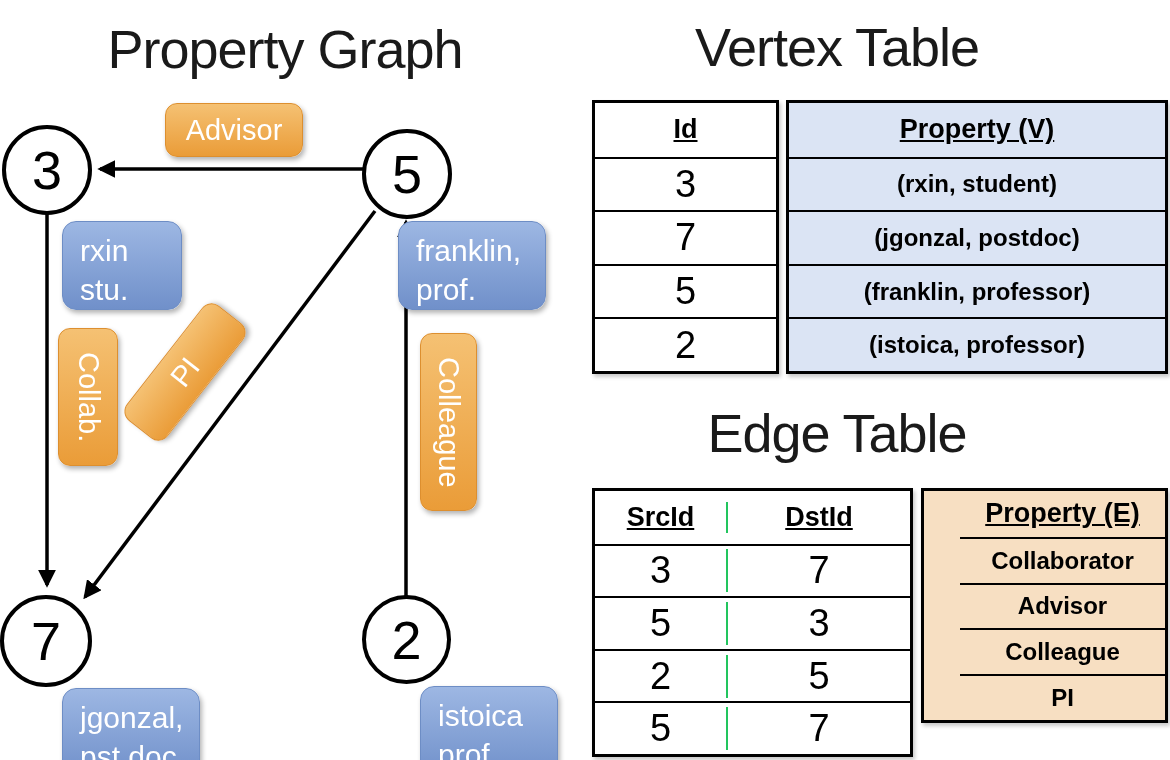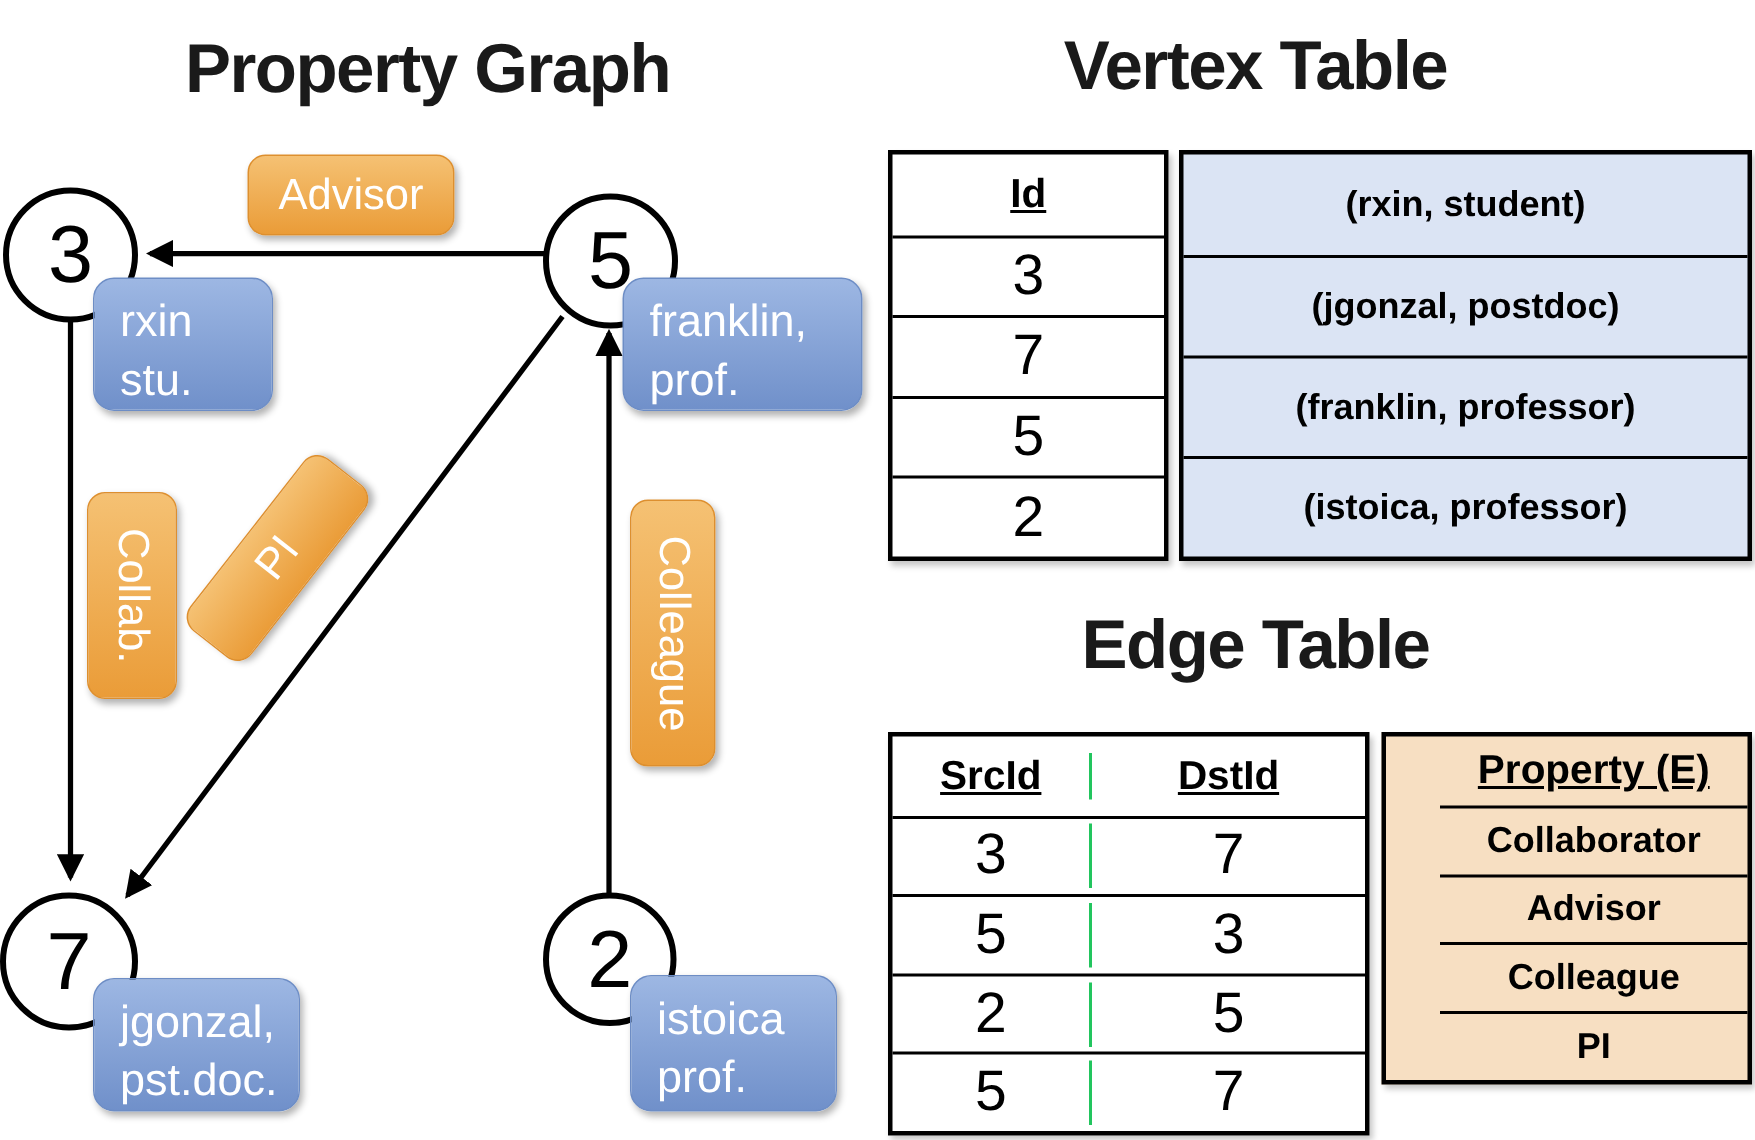--- a/index.html
+++ b/index.html
@@ -1,35 +1,35 @@
 <!DOCTYPE html>
 <html><head>
 <meta charset="utf-8">
 <style>
   html,body{margin:0;padding:0;}
   body{
     width:1170px;height:760px;position:relative;background:#ffffff;
     font-family:"Liberation Sans",sans-serif;color:#000;overflow:hidden;
   }
   .title{
-    position:absolute;font-size:46px;font-weight:700;letter-spacing:-1px;
+    position:absolute;font-size:54px;font-weight:400;letter-spacing:-1px;
     text-align:center;white-space:nowrap;color:#1a1a1a;
   }
   
   .node{
     position:absolute;border-radius:50%;border:4px solid #000;background:#fff;
     display:flex;align-items:center;justify-content:center;
     font-size:54px;font-weight:300;box-sizing:border-box;
   }
   
   .vprop{
     position:absolute;box-sizing:border-box;border-radius:14px;
     background:linear-gradient(#9db7e3,#7090ca);
     border:1px solid #6d8dc5;color:#fff;font-size:30px;line-height:1.3;
-    padding:9px 6px 6px 17px;box-shadow:2px 3px 5px rgba(0,0,0,0.30);
+    padding:9px 6px 6px 17px;box-shadow:2px 3px 5px rgba(0,0,0,0.30);margin-top:36px;
   }
   
   .elabel{
     position:absolute;box-sizing:border-box;border-radius:12px;
     background:linear-gradient(#f5c173,#ea9c38);
     border:1px solid #dd8f2f;color:#fff;font-size:29px;
     display:flex;align-items:center;justify-content:center;
     box-shadow:2px 3px 5px rgba(0,0,0,0.30);
   }
   .vtext{writing-mode:vertical-rl;}
@@ -69,21 +69,21 @@
 
 <div class="node" style="left:2px;top:125px;width:90px;height:90px;">3</div>
 <div class="node" style="left:362px;top:129px;width:90px;height:90px;">5</div>
 <div class="node" style="left:0px;top:595px;width:92px;height:92px;">7</div>
 <div class="node" style="left:362px;top:595px;width:89px;height:89px;">2</div>
 
 <div class="vprop" style="left:62px;top:185px;width:120px;height:89px;">
   <div>rxin</div>
   <div>stu.</div>
 </div>
-<div class="vprop" style="left:415px;top:185px;width:160px;height:89px;">
+<div class="vprop" style="left:398px;top:185px;width:148px;height:89px;">
   <div>franklin,</div>
   <div>prof.</div>
 </div>
 <div class="vprop" style="left:62px;top:652px;width:138px;height:89px;">
   <div>jgonzal,</div>
   <div>pst.doc.</div>
 </div>
 <div class="vprop" style="left:420px;top:650px;width:138px;height:91px;">
   <div>istoica</div>
   <div>prof.</div>
@@ -102,20 +102,21 @@
 
 <div class="tbl" style="left:592px;top:100px;width:187px;height:274px;">
   <div class="r hdr">Id</div>
   <div class="r num">3</div>
   <div class="r num">7</div>
   <div class="r num">5</div>
   <div class="r num">2</div>
 </div>
 
 <div class="tbl fill-v" style="left:786px;top:100px;width:382px;height:274px;">
+  <div class="r hdr">Property (V)</div>
   <div class="r txt">(rxin, student)</div>
   <div class="r txt">(jgonzal, postdoc)</div>
   <div class="r txt">(franklin, professor)</div>
   <div class="r txt">(istoica, professor)</div>
 </div>
 
 <div class="title" style="left:592px;top:402px;width:490px;">Edge Table</div>
 
 <div class="tbl" style="left:592px;top:488px;width:321px;height:269px;">
   <div class="r split" style="display:grid;">

